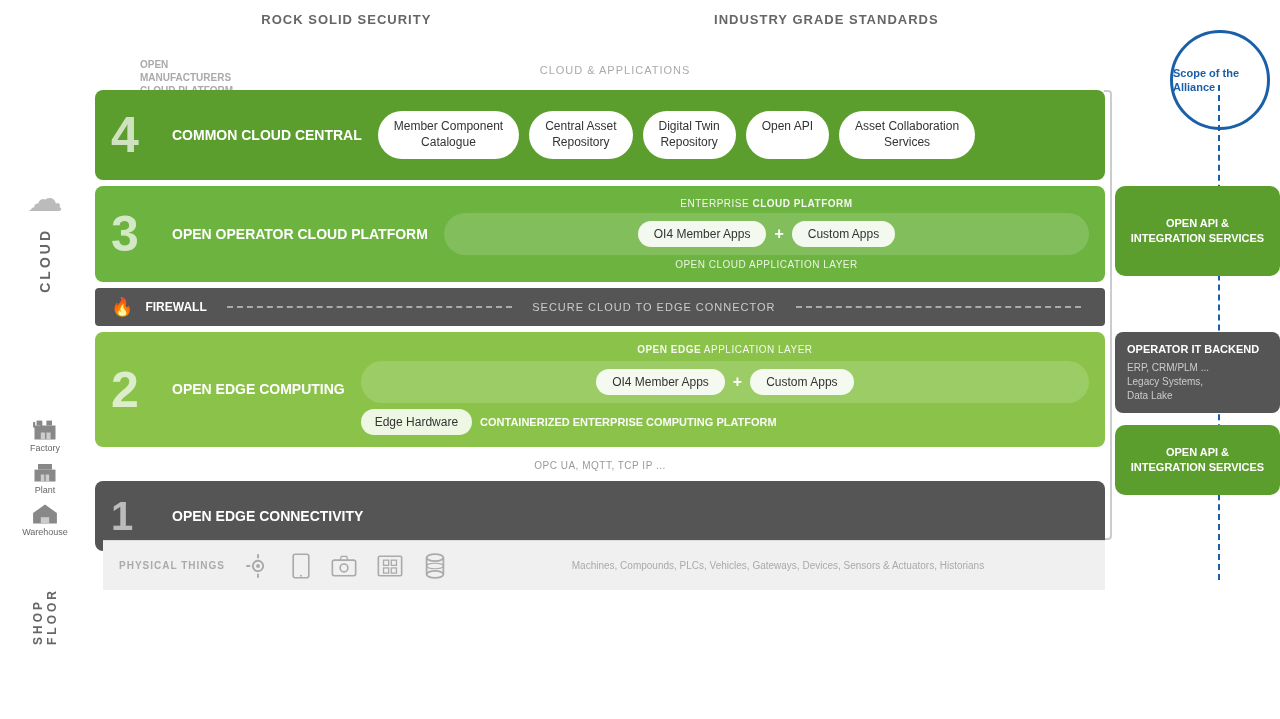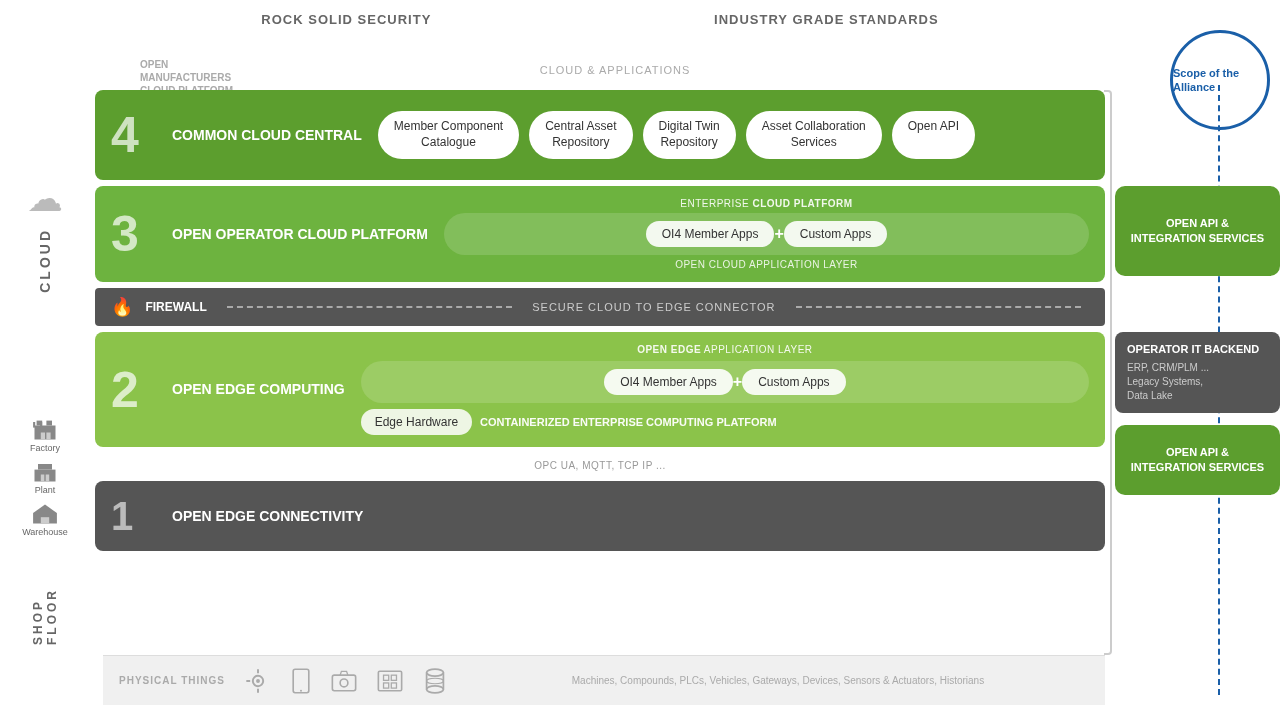--- a/index.html
+++ b/index.html
@@ -7,21 +7,21 @@
       font-family: Arial, sans-serif;
       background: #fff;
       width: 1280px;
       height: 719px;
       overflow: hidden;
       position: relative;
     }
 
     .diagram-container {
       width: 1280px;
-      height: 705px;
+      height: 590px;
       position: relative;
       background: #fff;
     }
 
     
     .top-labels {
       display: flex;
       justify-content: space-around;
       padding: 12px 200px 8px 120px;
       position: absolute;
@@ -195,20 +195,21 @@
       letter-spacing: 0.5px;
       text-align: center;
     }
     .sublabel span {
       font-weight: bold;
     }
     .apps-row {
       display: flex;
       align-items: center;
       justify-content: center;
+      gap: 8px;
       background: rgba(255,255,255,0.15);
       border-radius: 30px;
       padding: 8px 20px;
     }
     .app-pill {
       background: rgba(255,255,255,0.9);
       border-radius: 20px;
       padding: 6px 16px;
       font-size: 12px;
       color: #333;
@@ -529,22 +530,22 @@
 
   <div class="main-area">
 
     <div class="layer-4">
       <div class="layer-num-4">4</div>
       <div class="layer-title">COMMON CLOUD CENTRAL</div>
       <div class="layer-pills">
         <div class="pill">Member Component<br>Catalogue</div>
         <div class="pill">Central Asset<br>Repository</div>
         <div class="pill">Digital Twin<br>Repository</div>
+        <div class="pill">Open API</div>
         <div class="pill">Asset Collaboration<br>Services</div>
-        <div class="pill">Open API</div>
       </div>
     </div>
 
     <div class="layer-3">
       <div class="layer-num-4">3</div>
       <div class="layer-title">OPEN OPERATOR CLOUD PLATFORM</div>
       <div class="layer-3-content">
         <div class="sublabel">
           ENTERPRISE <span>CLOUD PLATFORM</span>
         </div>

